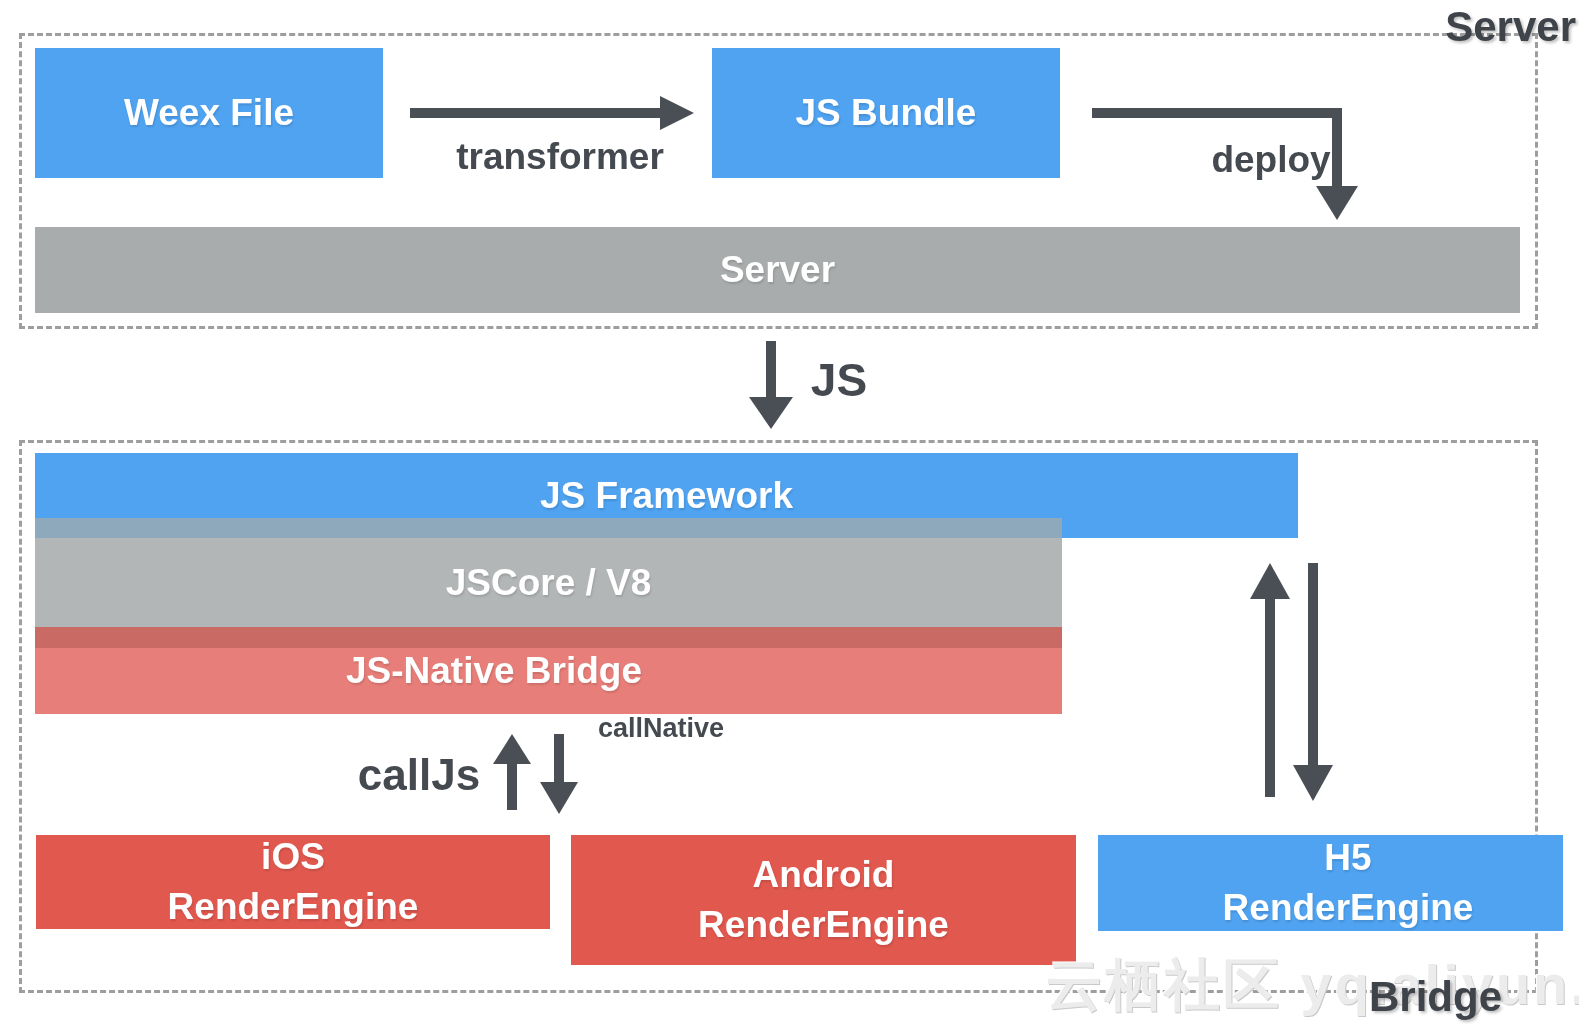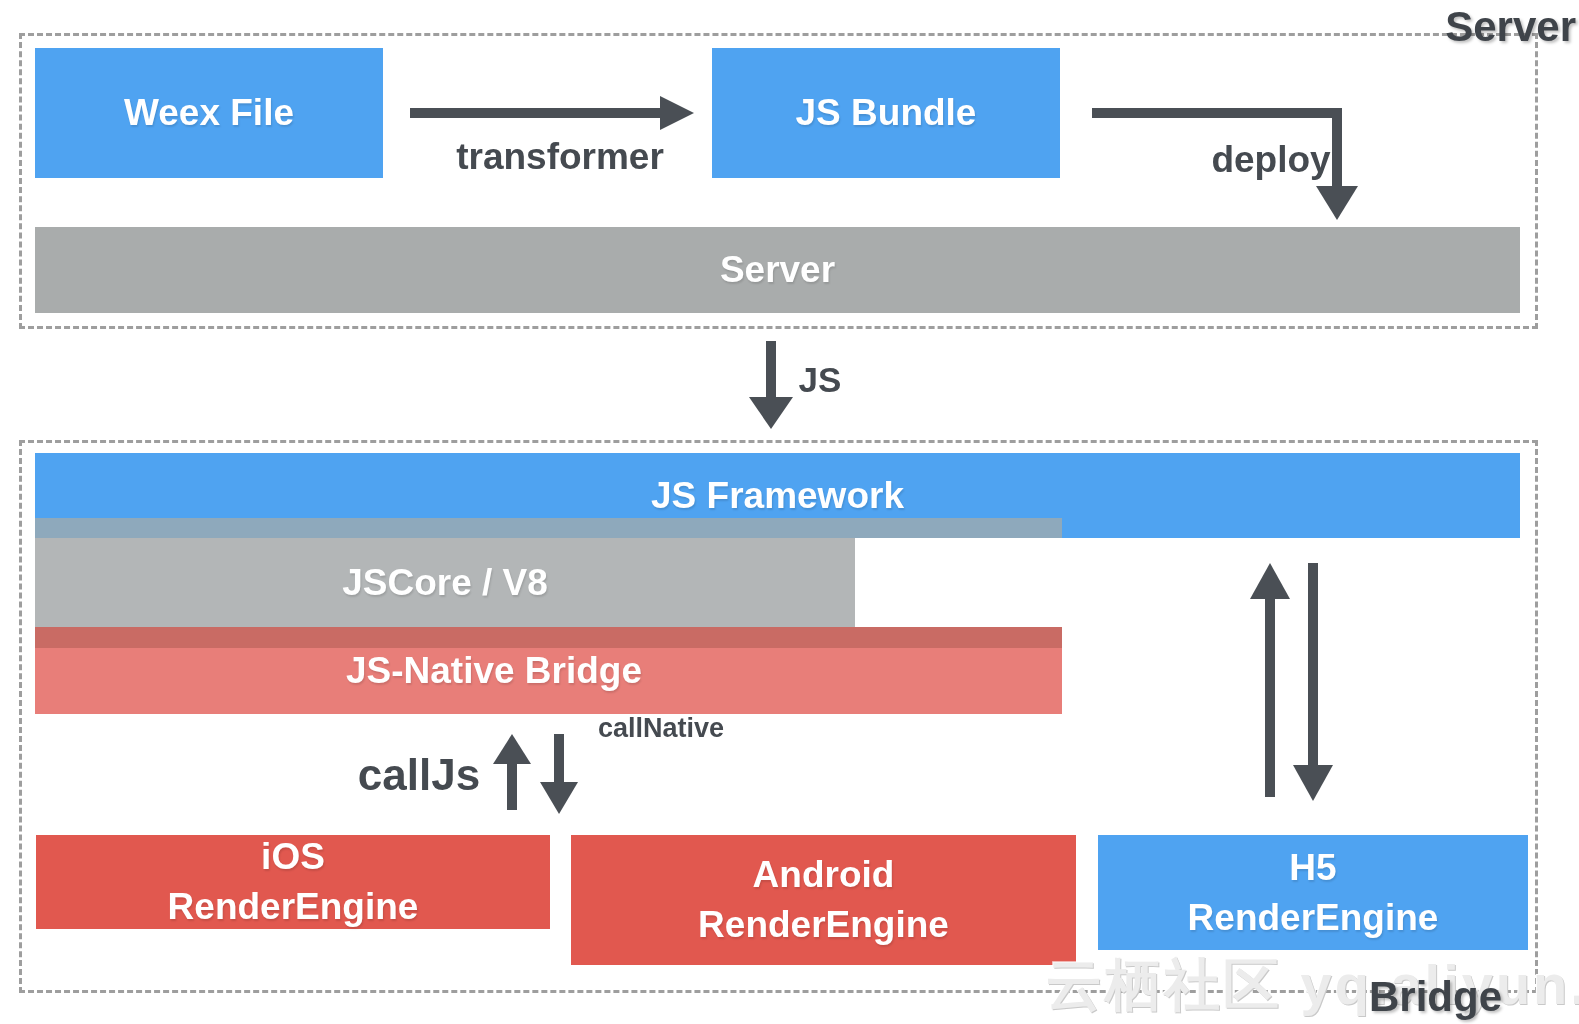--- a/index.html
+++ b/index.html
@@ -23,39 +23,39 @@
     color:#ffffff;font-weight:bold;font-size:37px;text-align:center;
     text-shadow:1px 2px 2px rgba(0,0,0,0.12);
   }
   .blue{background:#4fa3f1;}
   .red{background:#e1584f;}
   #weex-node{left:35px;top:48px;width:348px;height:130px;}
   #jsbundle-node{left:712px;top:48px;width:348px;height:130px;}
   #server-bar{left:35px;top:227px;width:1485px;height:86px;background:#a9acac;}
 
   
-  #jsframework-bar{left:35px;top:453px;width:1485px;height:85px;}
+  #jsframework-bar{left:35px;top:453px;width:1263px;height:85px;}
   #strip-gray-over-blue{position:absolute;left:35px;top:518px;width:1027px;height:20px;background:#8ea9bc;}
-  #jscore-bar{left:35px;top:538px;width:820px;height:89px;background:#b3b6b7;}
+  #jscore-bar{left:35px;top:538px;width:1027px;height:89px;background:#b3b6b7;}
   #strip-red-over-gray{position:absolute;left:35px;top:627px;width:1027px;height:21px;background:#c96b64;}
   #bridge-bar{position:absolute;left:35px;top:648px;width:1027px;height:66px;background:#e87e79;}
   #bridge-label-wrap{left:35px;top:627px;width:918px;height:87px;background:transparent;}
 
   #ios-node{left:36px;top:835px;width:514px;height:94px;}
   #android-node{left:571px;top:835px;width:505px;height:130px;justify-content:center;}
-  #h5-node{left:1098px;top:835px;width:430px;height:115px;}
+  #h5-node{left:1098px;top:835px;width:430px;height:96px;padding-left:35px;}
   .engine-label{line-height:50px;}
 
   .flow-label{
     position:absolute;transform:translate(-50%,-50%);
     font-size:37px;font-weight:bold;color:#454a50;white-space:nowrap;
   }
   #transformer-label{left:560px;top:157px;}
   #deploy-label{left:1271px;top:160px;}
-  #js-label{left:820px;top:380px;font-size:35px;}
+  #js-label{left:839px;top:380px;font-size:46px;}
   #calljs-label{left:419px;top:775px;font-size:44px;}
   #callnative-label{left:661px;top:728px;font-size:27px;}
 
   .arrow-group{position:absolute;left:0;top:0;width:0;height:0;}
   .shaft{position:absolute;background:#4a4f55;}
   .tri{position:absolute;width:0;height:0;}
 
   
   #transformer-shaft{left:410px;top:108px;width:250px;height:10px;}
   #transformer-head{left:660px;top:96px;border-top:17px solid transparent;border-bottom:17px solid transparent;border-left:34px solid #4a4f55;}

